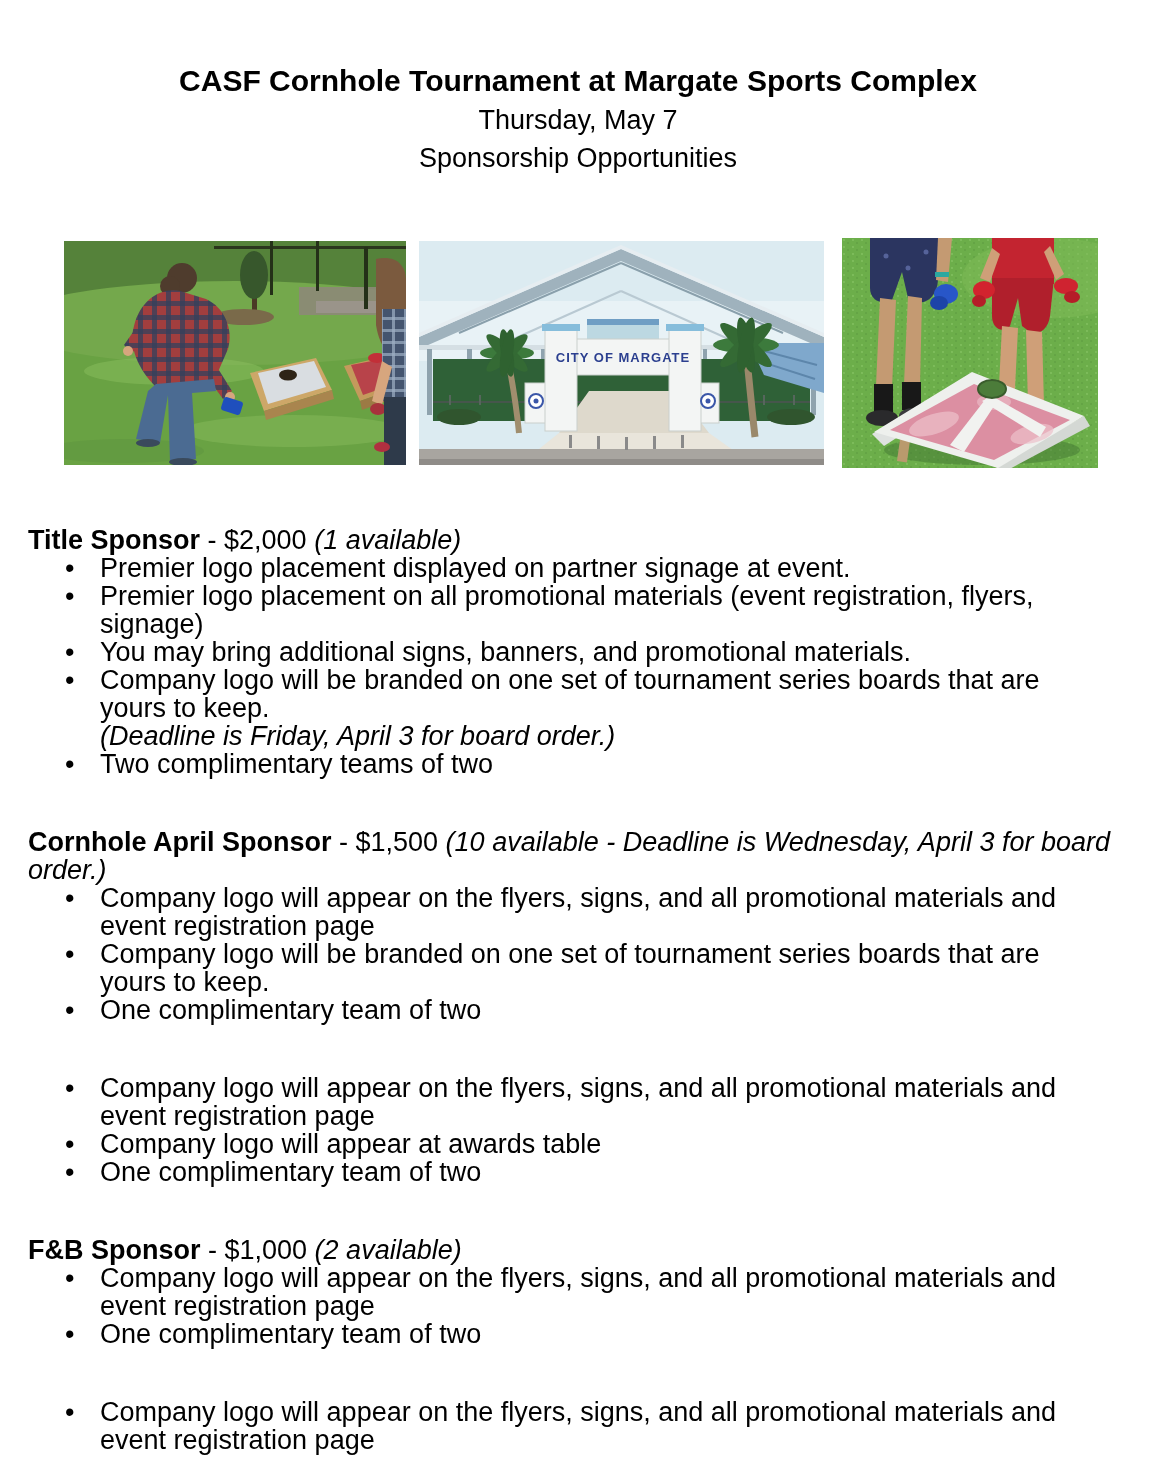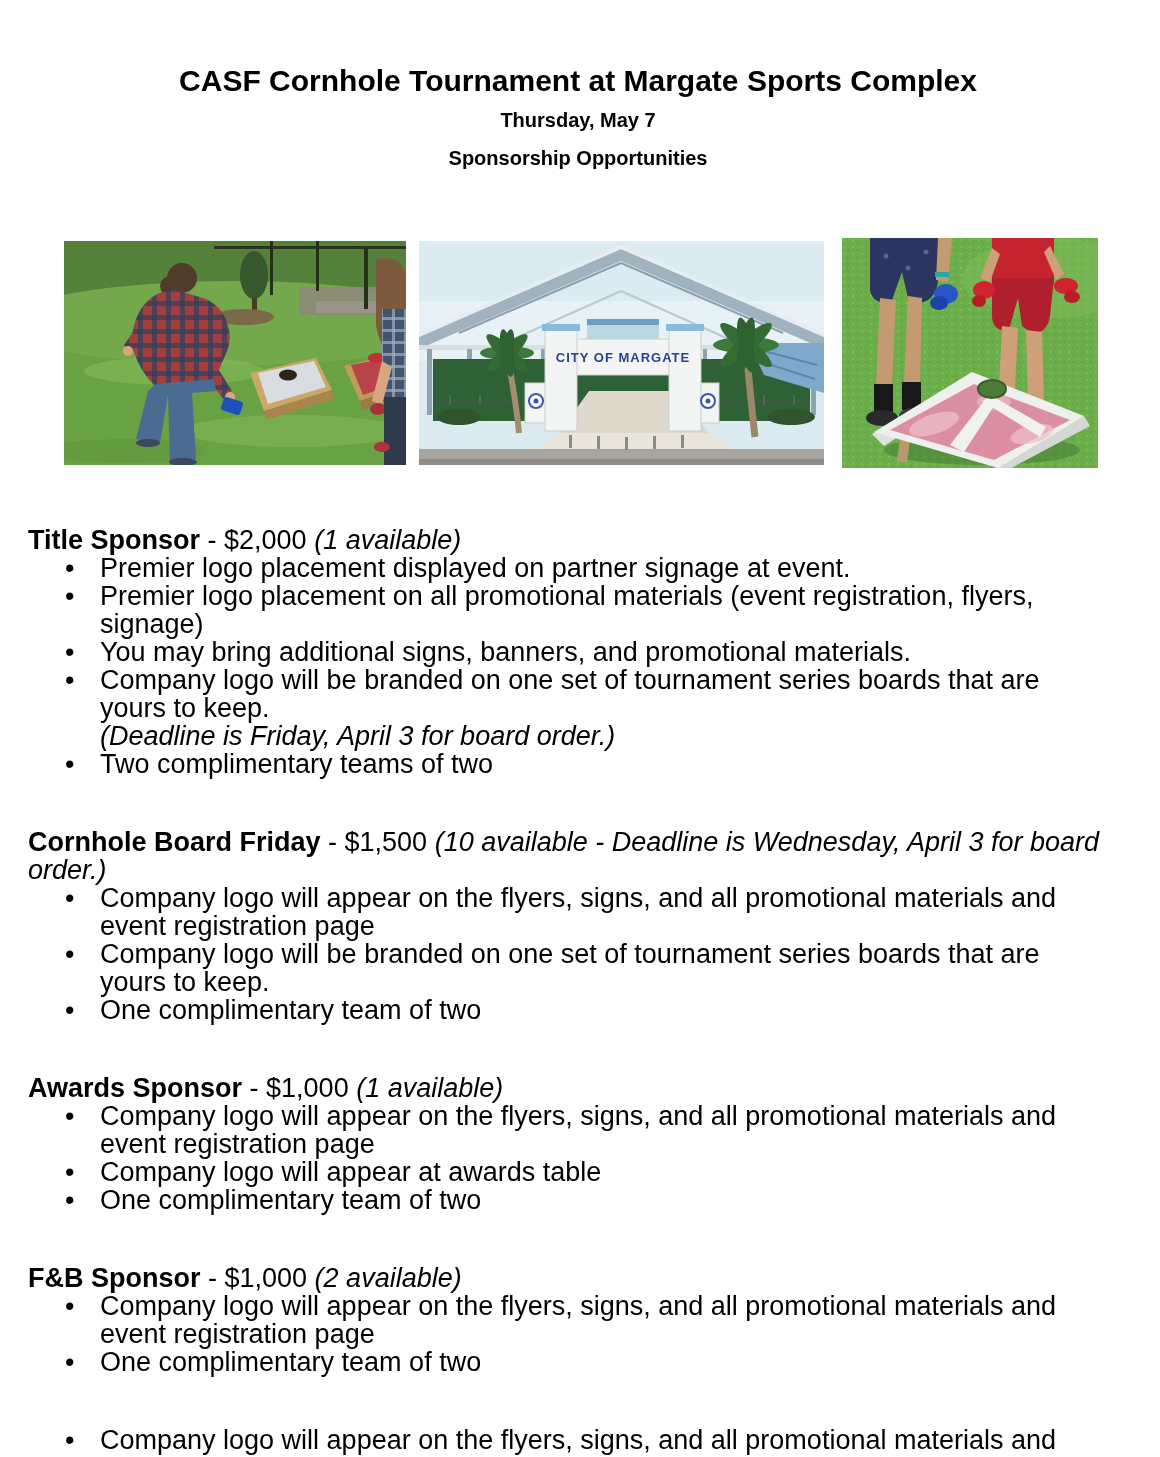--- a/index.html
+++ b/index.html
@@ -9,21 +9,21 @@
     box-sizing:border-box;
     padding:34px 32px 0 28px;
     background:#ffffff;
     color:#000000;
     font-family:"Liberation Sans", sans-serif;
     overflow:hidden;
     margin-top:27px;
   }
   .header { text-align:center; }
   .title { margin:0; font-size:30px; font-weight:bold; line-height:40px; }
-  .sub   { font-size:20px; line-height:38px; font-weight:bold; }
+  .sub   { font-size:27px; line-height:38px; font-weight:normal; }
 
   .photos { position:relative; height:230px; margin-top:55px; }
   .ph { position:absolute; margin:0; padding:6px; }
   .ph svg { display:block; width:100%; height:100%; }
   .ph1 { left:30px;  top:3px; width:342px; height:224px; }
   .ph2 { left:385px; top:3px; width:405px; height:224px; }
   .ph3 { left:808px; top:0;   width:256px; height:230px; }
 
   .section { margin-top:50px; font-size:27px; line-height:28px; }
   .section.first { margin-top:64px; }
@@ -282,37 +282,32 @@
       <li>
         <span>Company logo will be branded on one set of tournament series boards that are yours to keep.</span>
         <em class="note">(Deadline is Friday, April 3 for board order.)</em>
       </li>
       <li><span>Two complimentary teams of two</span></li>
     </ul>
   </section>
 
   <section class="section">
     <p class="sec-head">
-      <strong>Cornhole Board Friday</strong>
+      <strong>Cornhole April Sponsor</strong>
       <span>- $1,500</span>
       <em>(10 available - Deadline is Wednesday, April 3 for board order.)</em>
     </p>
     <ul class="benefits">
       <li><span>Company logo will appear on the flyers, signs, and all promotional materials and event registration page</span></li>
       <li><span>Company logo will be branded on one set of tournament series boards that are yours to keep.</span></li>
       <li><span>One complimentary team of two</span></li>
     </ul>
   </section>
 
   <section class="section">
-    <p class="sec-head">
-      <strong>Awards Sponsor</strong>
-      <span>- $1,000</span>
-      <em>(1 available)</em>
-    </p>
     <ul class="benefits">
       <li><span>Company logo will appear on the flyers, signs, and all promotional materials and event registration page</span></li>
       <li><span>Company logo will appear at awards table</span></li>
       <li><span>One complimentary team of two</span></li>
     </ul>
   </section>
 
   <section class="section">
     <p class="sec-head">
       <strong>F&amp;B Sponsor</strong>

